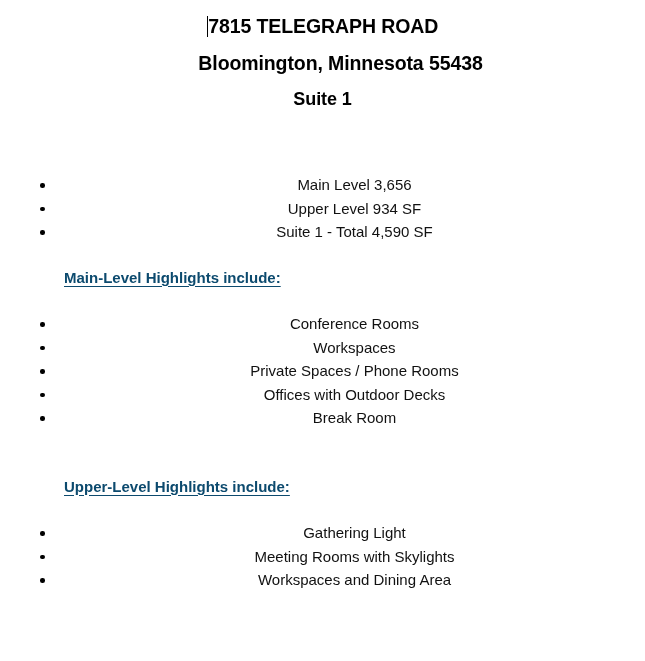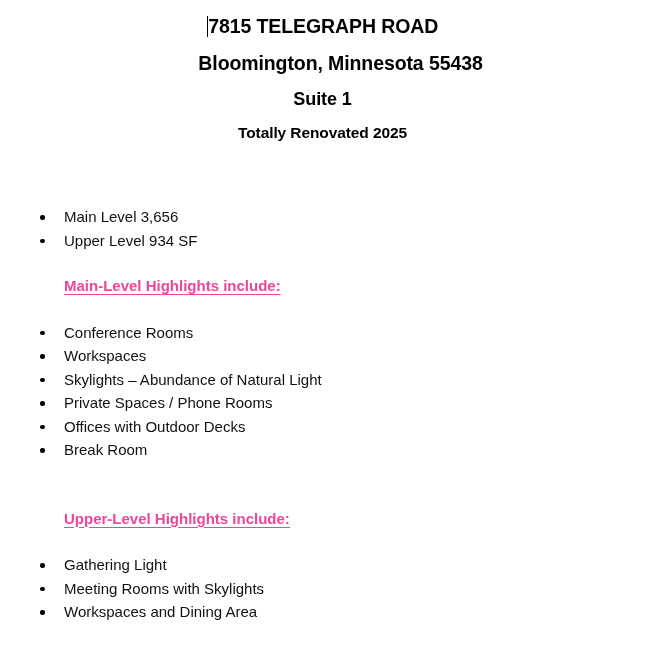--- a/index.html
+++ b/index.html
@@ -85,41 +85,42 @@
     padding: 0;
   }
 
   ul.bullets li {
     position: relative;
     font-size: 15px;
     line-height: 23.5px;
     padding-left: 64px;
     color: #111111;
     white-space: nowrap;
+    text-align: center;
   }
 
   ul.bullets li::before {
     content: "";
     position: absolute;
     left: 40px;
     top: 10px;
     width: 4.5px;
     height: 4.5px;
     border-radius: 50%;
     background: #000000;
   }
 
   .section-heading {
     font-size: 15px;
     line-height: 23.5px;
     font-weight: bold;
     text-decoration: underline;
     text-underline-offset: 2.5px;
     padding-left: 64px;
-    color: #ec4899;
+    color: #0c4a6e;
     white-space: nowrap;
   }
 
   .gap-sm { height: 22px; }
   .gap-md { height: 23px; }
   .gap-lg { height: 45px; }
 </style>
 </head>
 <body>
 
@@ -128,41 +129,40 @@
   <div class="header">
 
     <div class="header-line addr-line-1">
       <span class="caret"></span><span>7815 TELEGRAPH ROAD</span>
     </div>
 
     <div class="header-line addr-line-2">Bloomington, Minnesota 55438</div>
 
     <div class="header-line addr-line-3">Suite 1</div>
 
-    <div class="header-line addr-line-4">Totally Renovated 2025</div>
 
   </div>
 
   <div class="body-area">
 
     <ul class="bullets">
       <li>Main Level 3,656</li>
       <li>Upper Level 934 SF</li>
+      <li>Suite 1 - Total 4,590 SF</li>
     </ul>
 
     <div class="gap-sm"></div>
 
     <div class="section-heading">Main-Level Highlights include:</div>
 
     <div class="gap-md"></div>
 
     <ul class="bullets">
       <li>Conference Rooms</li>
       <li>Workspaces</li>
-      <li>Skylights – Abundance of Natural Light</li>
       <li>Private Spaces / Phone Rooms</li>
       <li>Offices with Outdoor Decks</li>
       <li>Break Room</li>
     </ul>
 
     <div class="gap-lg"></div>
 
     <div class="section-heading">Upper-Level Highlights include:</div>
 
     <div class="gap-md"></div>

